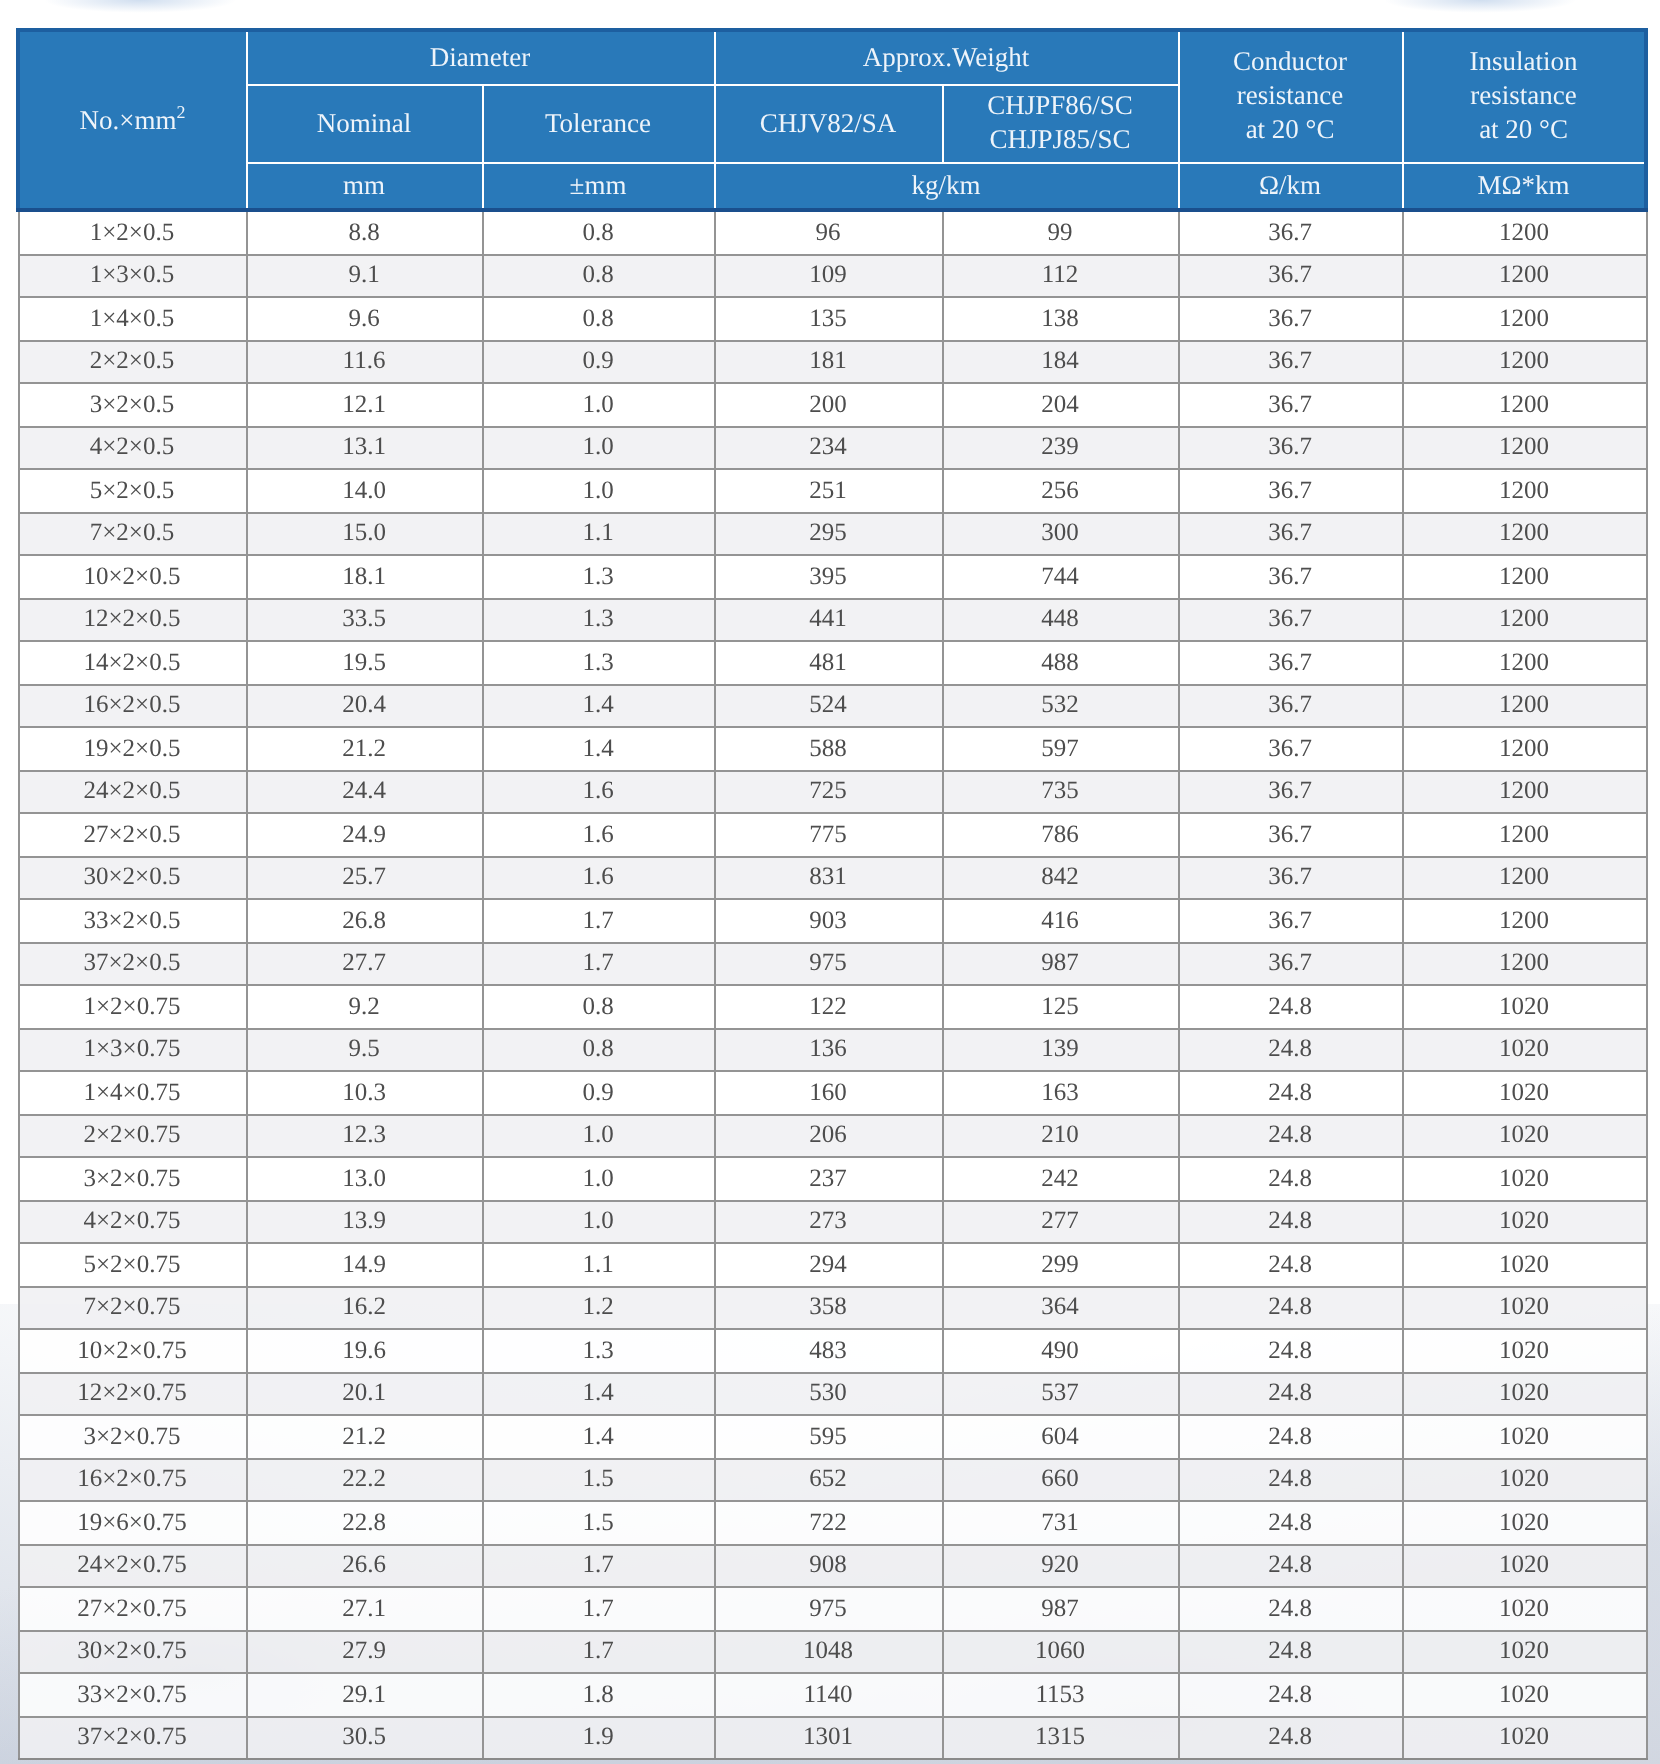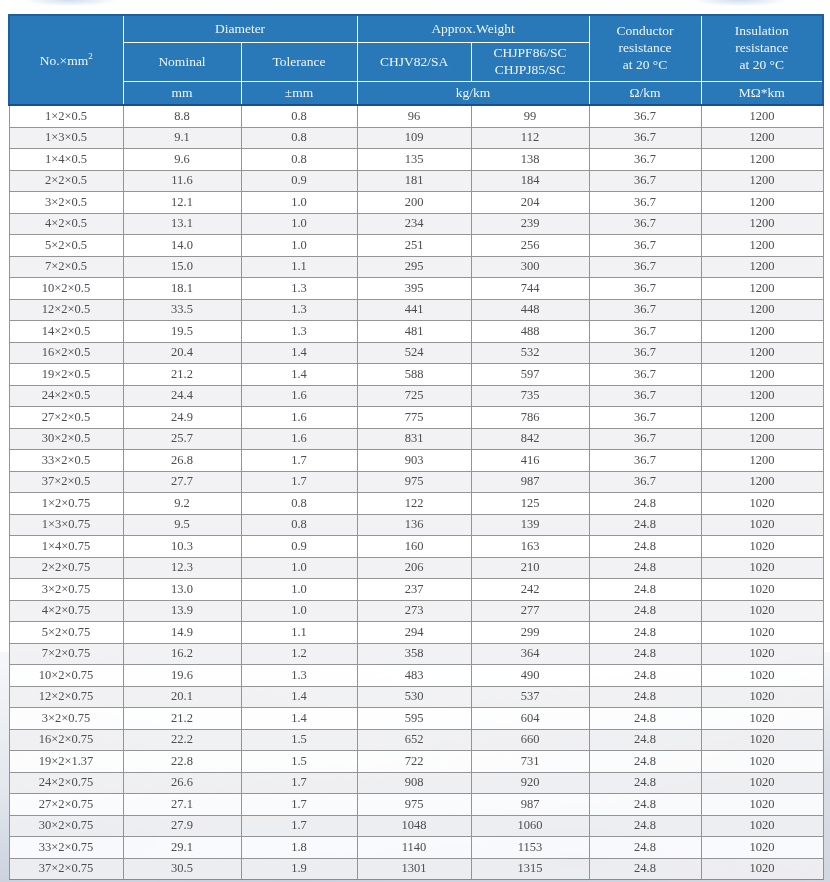--- a/index.html
+++ b/index.html
@@ -396,21 +396,21 @@
       <tr class="alt">
     <td>16×2×0.75</td>
     <td>22.2</td>
     <td>1.5</td>
     <td>652</td>
     <td>660</td>
     <td>24.8</td>
     <td>1020</td>
   </tr>
       <tr>
-    <td>19×2×1.37</td>
+    <td>19×6×0.75</td>
     <td>22.8</td>
     <td>1.5</td>
     <td>722</td>
     <td>731</td>
     <td>24.8</td>
     <td>1020</td>
   </tr>
       <tr class="alt">
     <td>24×2×0.75</td>
     <td>26.6</td>

